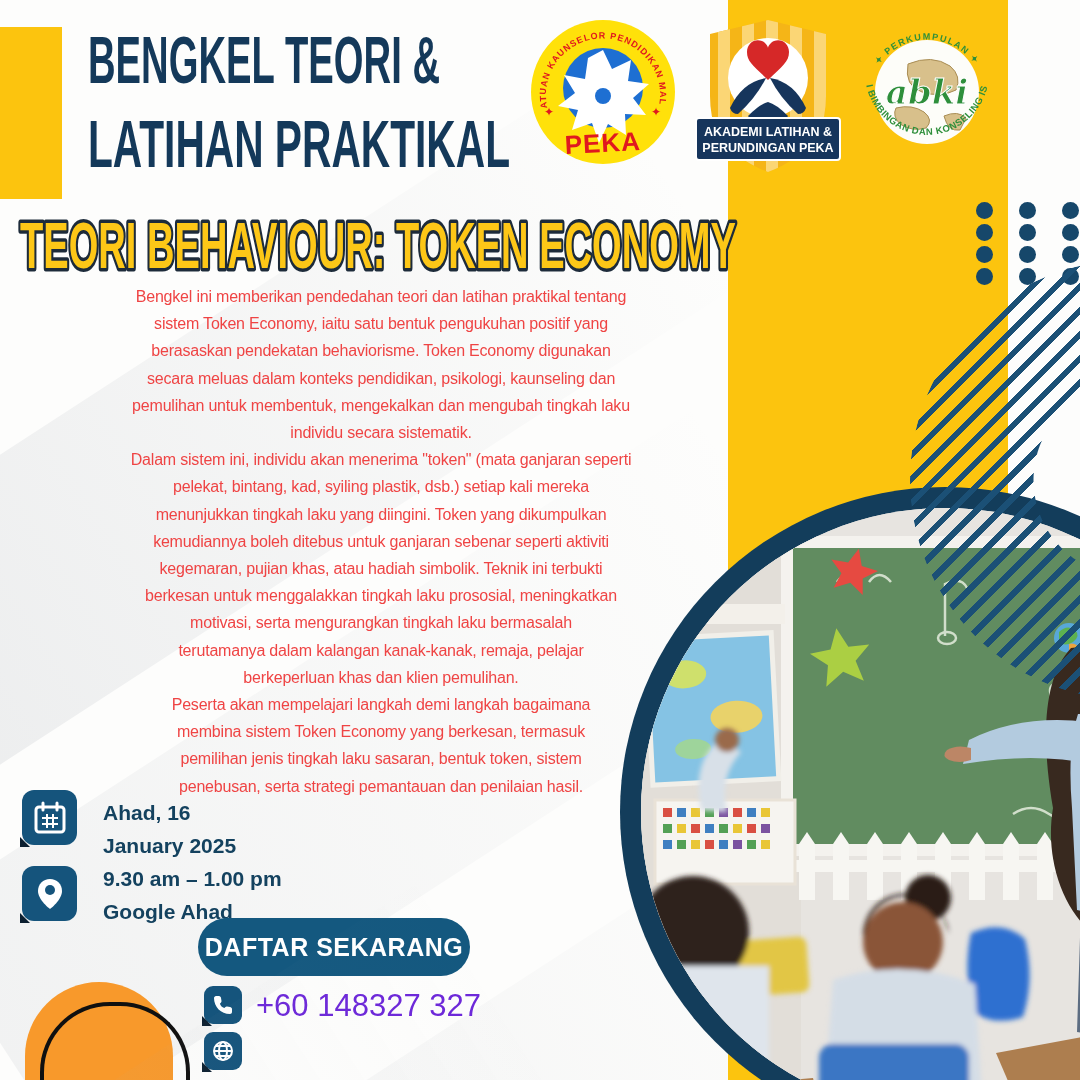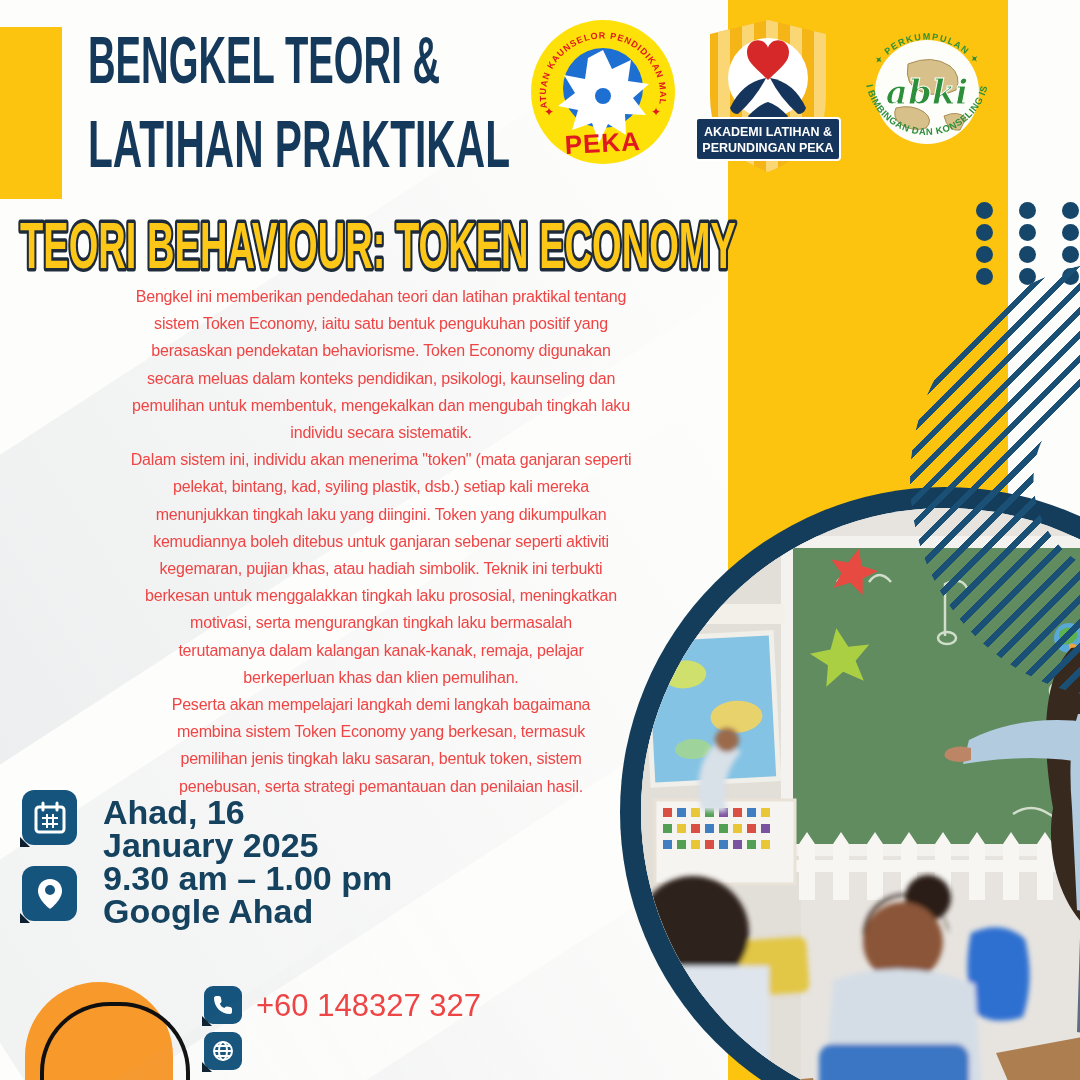--- a/index.html
+++ b/index.html
@@ -27,26 +27,26 @@
   .headline{left:88px;top:24px;}
   .subtitle{left:12px;top:200px;}
   
   .body-text{left:25px;top:283px;width:712px;}
   .body-text p{margin:0;white-space:pre-line;font-size:16px;line-height:27.2px;
                letter-spacing:-.2px;color:#ef4444;text-align:center;}
   
   .tile{border-radius:12px;background:#15547c;display:flex;align-items:center;justify-content:center;}
   .tile::after{content:"";position:absolute;left:-2px;bottom:-2px;border-style:solid;
                border-width:10px 0 0 10px;border-color:transparent transparent transparent #0c1f30;}
-  .detail-text{left:103px;top:796px;font-weight:700;font-size:34px;line-height:33px;color:#14425f;}
+  .detail-text{left:103px;top:796px;font-weight:700;font-size:21px;line-height:33px;color:#14425f;}
   
   .cta{left:198px;top:918px;width:272px;height:58px;border-radius:29px;background:#14587f;
        display:flex;align-items:center;justify-content:center;color:#fff;font-weight:700;
        font-size:25px;letter-spacing:.5px;cursor:pointer;border:none;}
-  .contact-txt{font-size:31px;color:#ef4444;}
+  .contact-txt{font-size:31px;color:#6d28d9;}
   
   .blob{left:25px;top:982px;width:148px;height:98px;background:#f8992b;border-radius:74px 74px 0 0;}
   .arch{left:40px;top:1002px;width:142px;height:78px;border:4px solid #101010;border-bottom:none;
         border-radius:70px 70px 0 0;background:transparent;}
 </style>
 </head>
 <body>
 
 <div id="poster">
 
@@ -318,20 +318,21 @@
     </svg>
   </div>
 
   <div class="abs detail-text">
     <div>Ahad, 16</div>
     <div>January 2025</div>
     <div>9.30 am – 1.00 pm</div>
     <div>Google Ahad</div>
   </div>
 
+  <button class="abs cta">DAFTAR SEKARANG</button>
 
   <div class="abs tile" style="left:204px;top:986px;width:38px;height:38px;border-radius:9px;">
     <svg width="22" height="22" viewBox="0 0 22 22">
       <path d="M4,2 C3,2 2,3 2,4 C2,13 9,20 18,20 C19,20 20,19 20,18 L20,15 C20,14 19,13 18,13 L15,12.5 C14.3,12.4 13.6,12.7 13.2,13.2 L12.3,14.1 C9.9,13 8.9,12 7.9,9.7 L8.8,8.8 C9.3,8.4 9.6,7.7 9.5,7 L9,4 C9,3 8,2 7,2 Z" fill="#ffffff"></path>
     </svg>
   </div>
   <div class="abs contact-txt" style="left:256px;top:988px;">+60 148327 327</div>
 
   <div class="abs tile" style="left:204px;top:1032px;width:38px;height:38px;border-radius:9px;">
     <svg width="24" height="24" viewBox="0 0 24 24">

